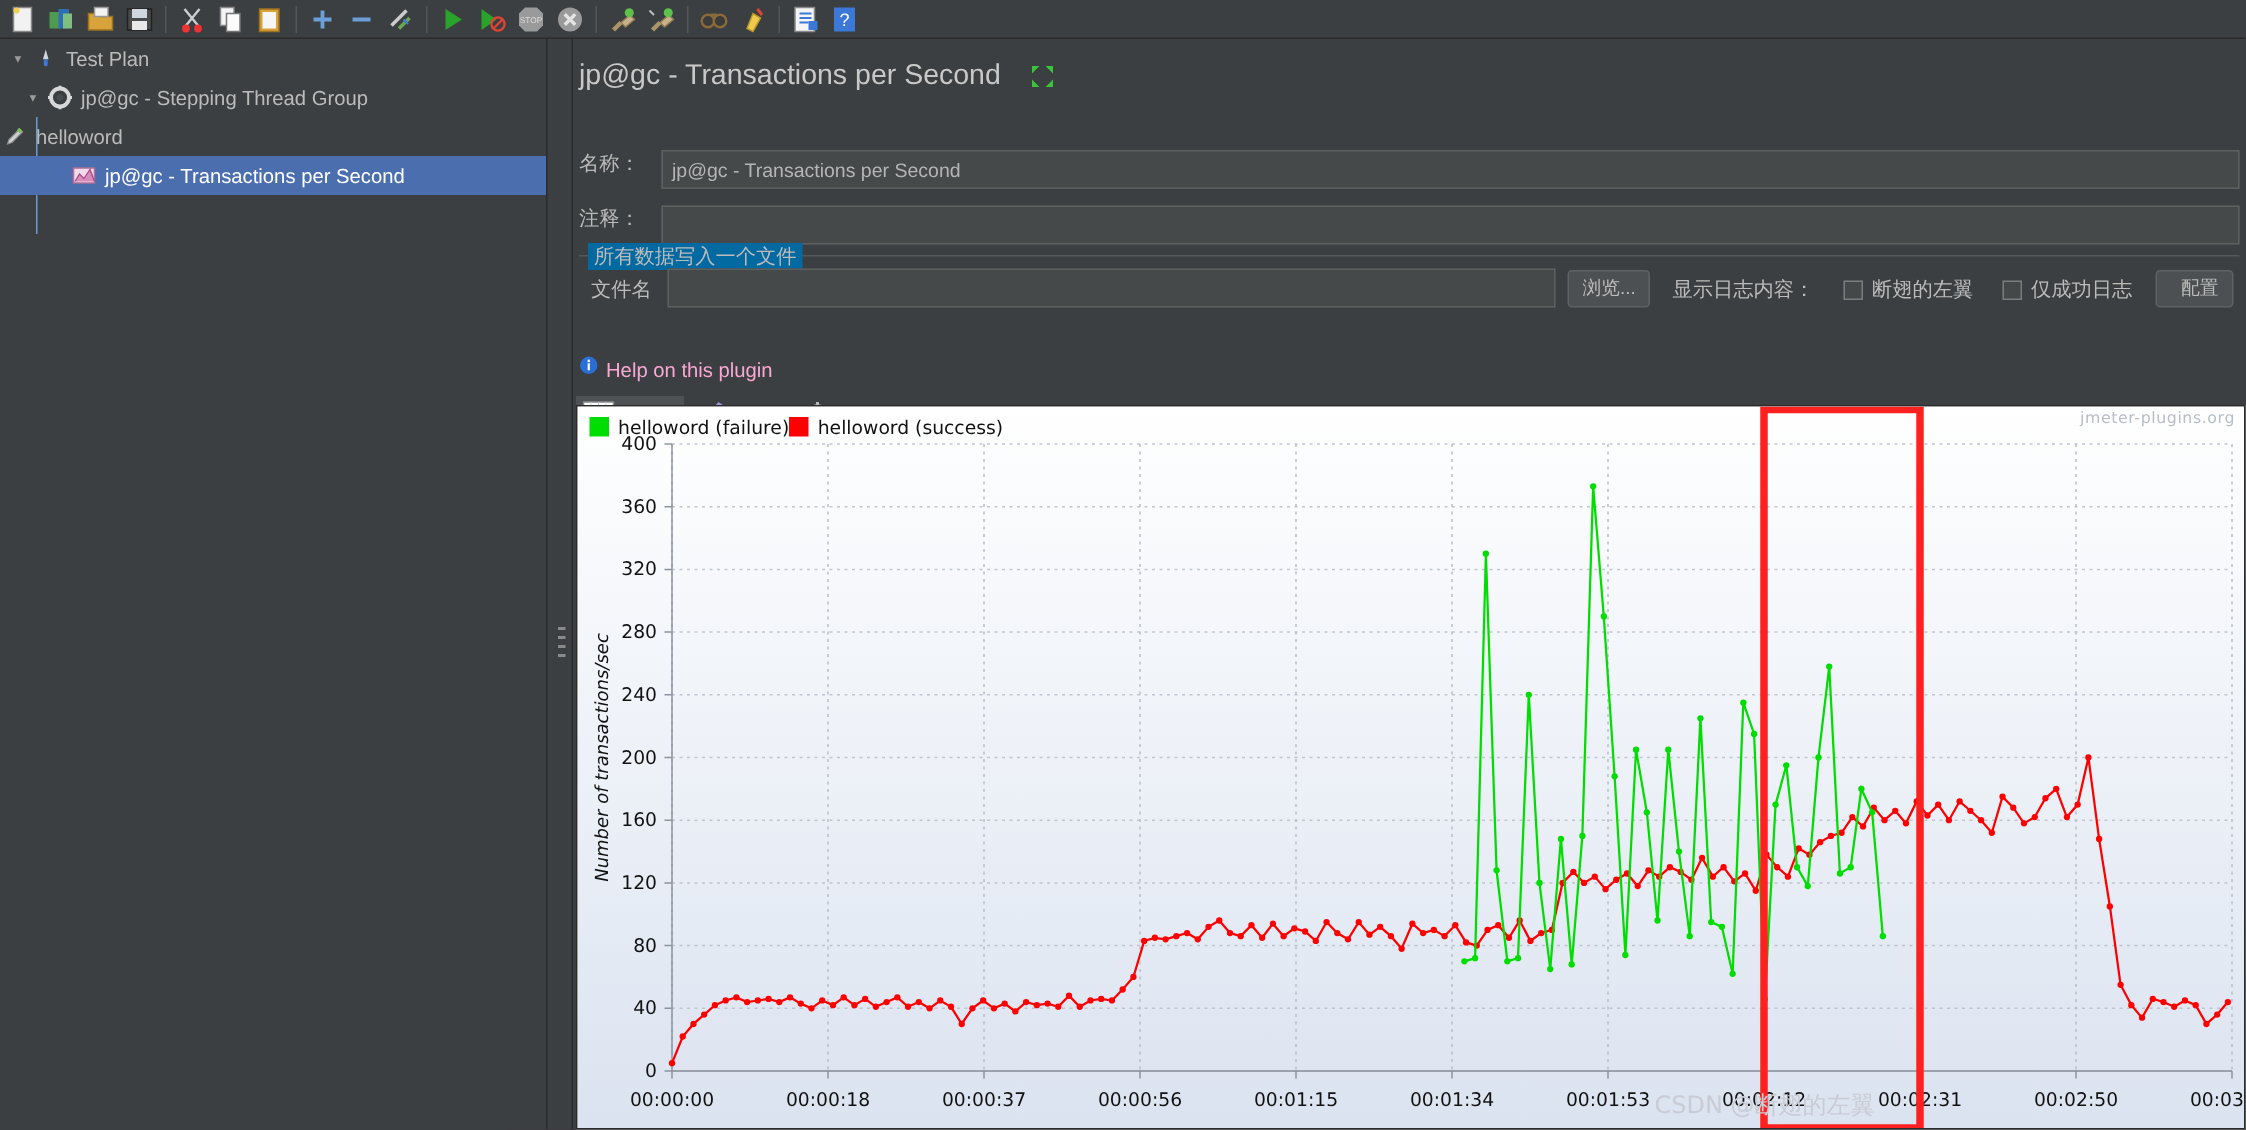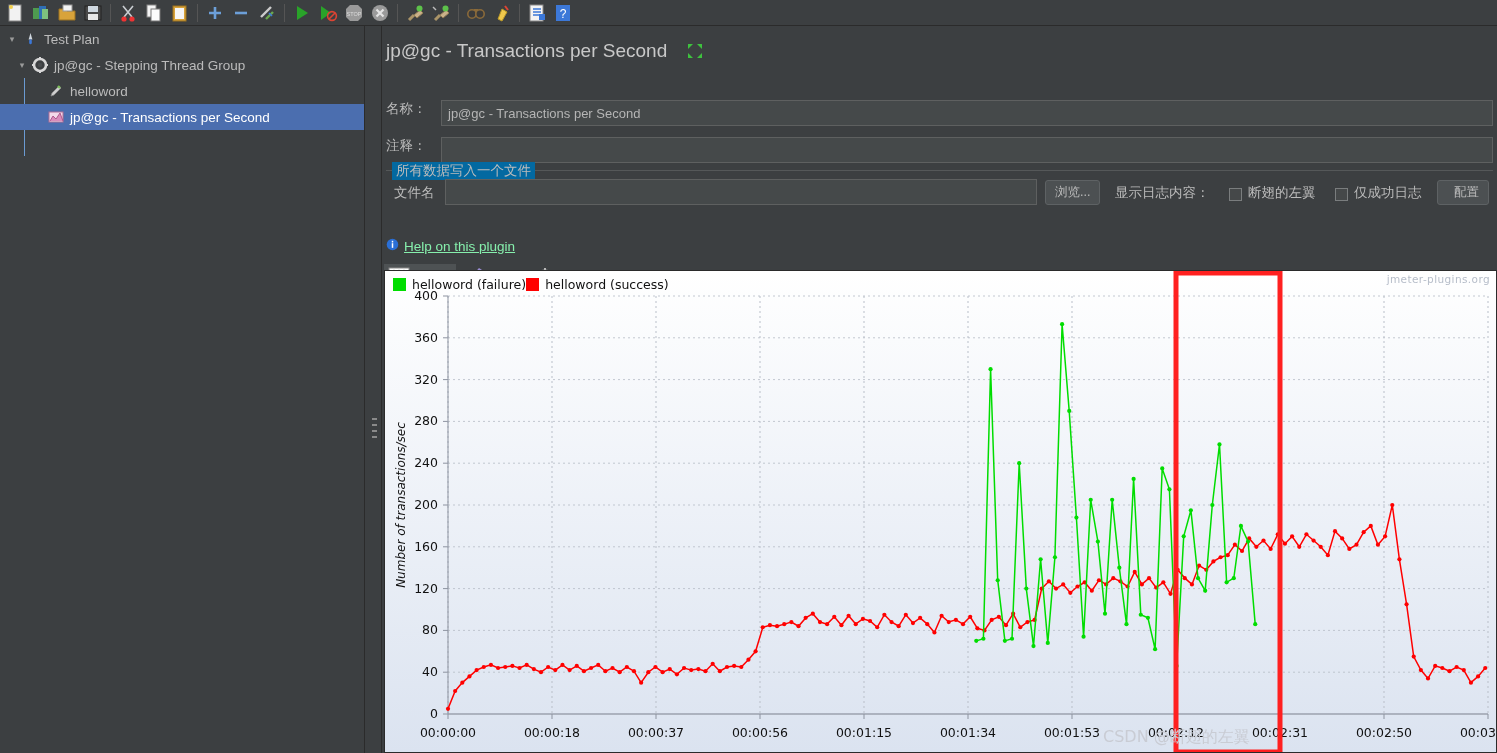--- a/index.html
+++ b/index.html
@@ -91,21 +91,21 @@
   .chk {
     width: 13px; height: 13px; border: 1px solid #7a7d7e;
     background: #454849; display: inline-block; vertical-align: middle;
   }
 
   .helplink {
     position: absolute; left: 4px; top: 211px;
     display: flex; align-items: center; gap: 5px;
   }
   .helplink .htext {
-    color: #86efac; font-size: 13.5px; text-decoration: underline; white-space: nowrap;
+    color: #f9a8d4; font-size: 13.5px; white-space: nowrap;
   }
 
   
   .tabs { position: absolute; left: 2px; top: 238px; height: 32px; display: flex; align-items: center; }
   .tab { display: flex; align-items: center; gap: 5px; padding: 4px 8px 4px 4px; height: 32px; }
   .tab.active { background: #4e5254; }
   .tab .tabtext { color: #bdbdbd; font-size: 13.5px; white-space: nowrap; }
 
   
   .chartwrap {
@@ -296,21 +296,21 @@
               <rect x="7" y="0" width="2" height="3"></rect>
               <rect x="7" y="13" width="2" height="3"></rect>
               <rect x="0" y="7" width="3" height="2"></rect>
               <rect x="13" y="7" width="3" height="2"></rect>
             </g>
           </svg>
       </span>
       <span class="tlabel">jp@gc - Stepping Thread Group</span>
     </div>
 
-    <div class="tnode" style="padding-left:46px">
+    <div class="tnode" style="">
       <span class="ticon">
         <svg width="16" height="16" viewBox="0 0 16 16">
             <path d="M3 13l3-1 7-7-2-2-7 7z" fill="#cfcfcf" stroke="#8d8d8d" stroke-width=".8"></path>
             <path d="M10 3l2 2" stroke="#7cbf5a" stroke-width="2.4"></path>
           </svg>
       </span>
       <span class="tlabel">helloword</span>
     </div>
 
     <div class="tnode sel" style="padding-left:46px">

